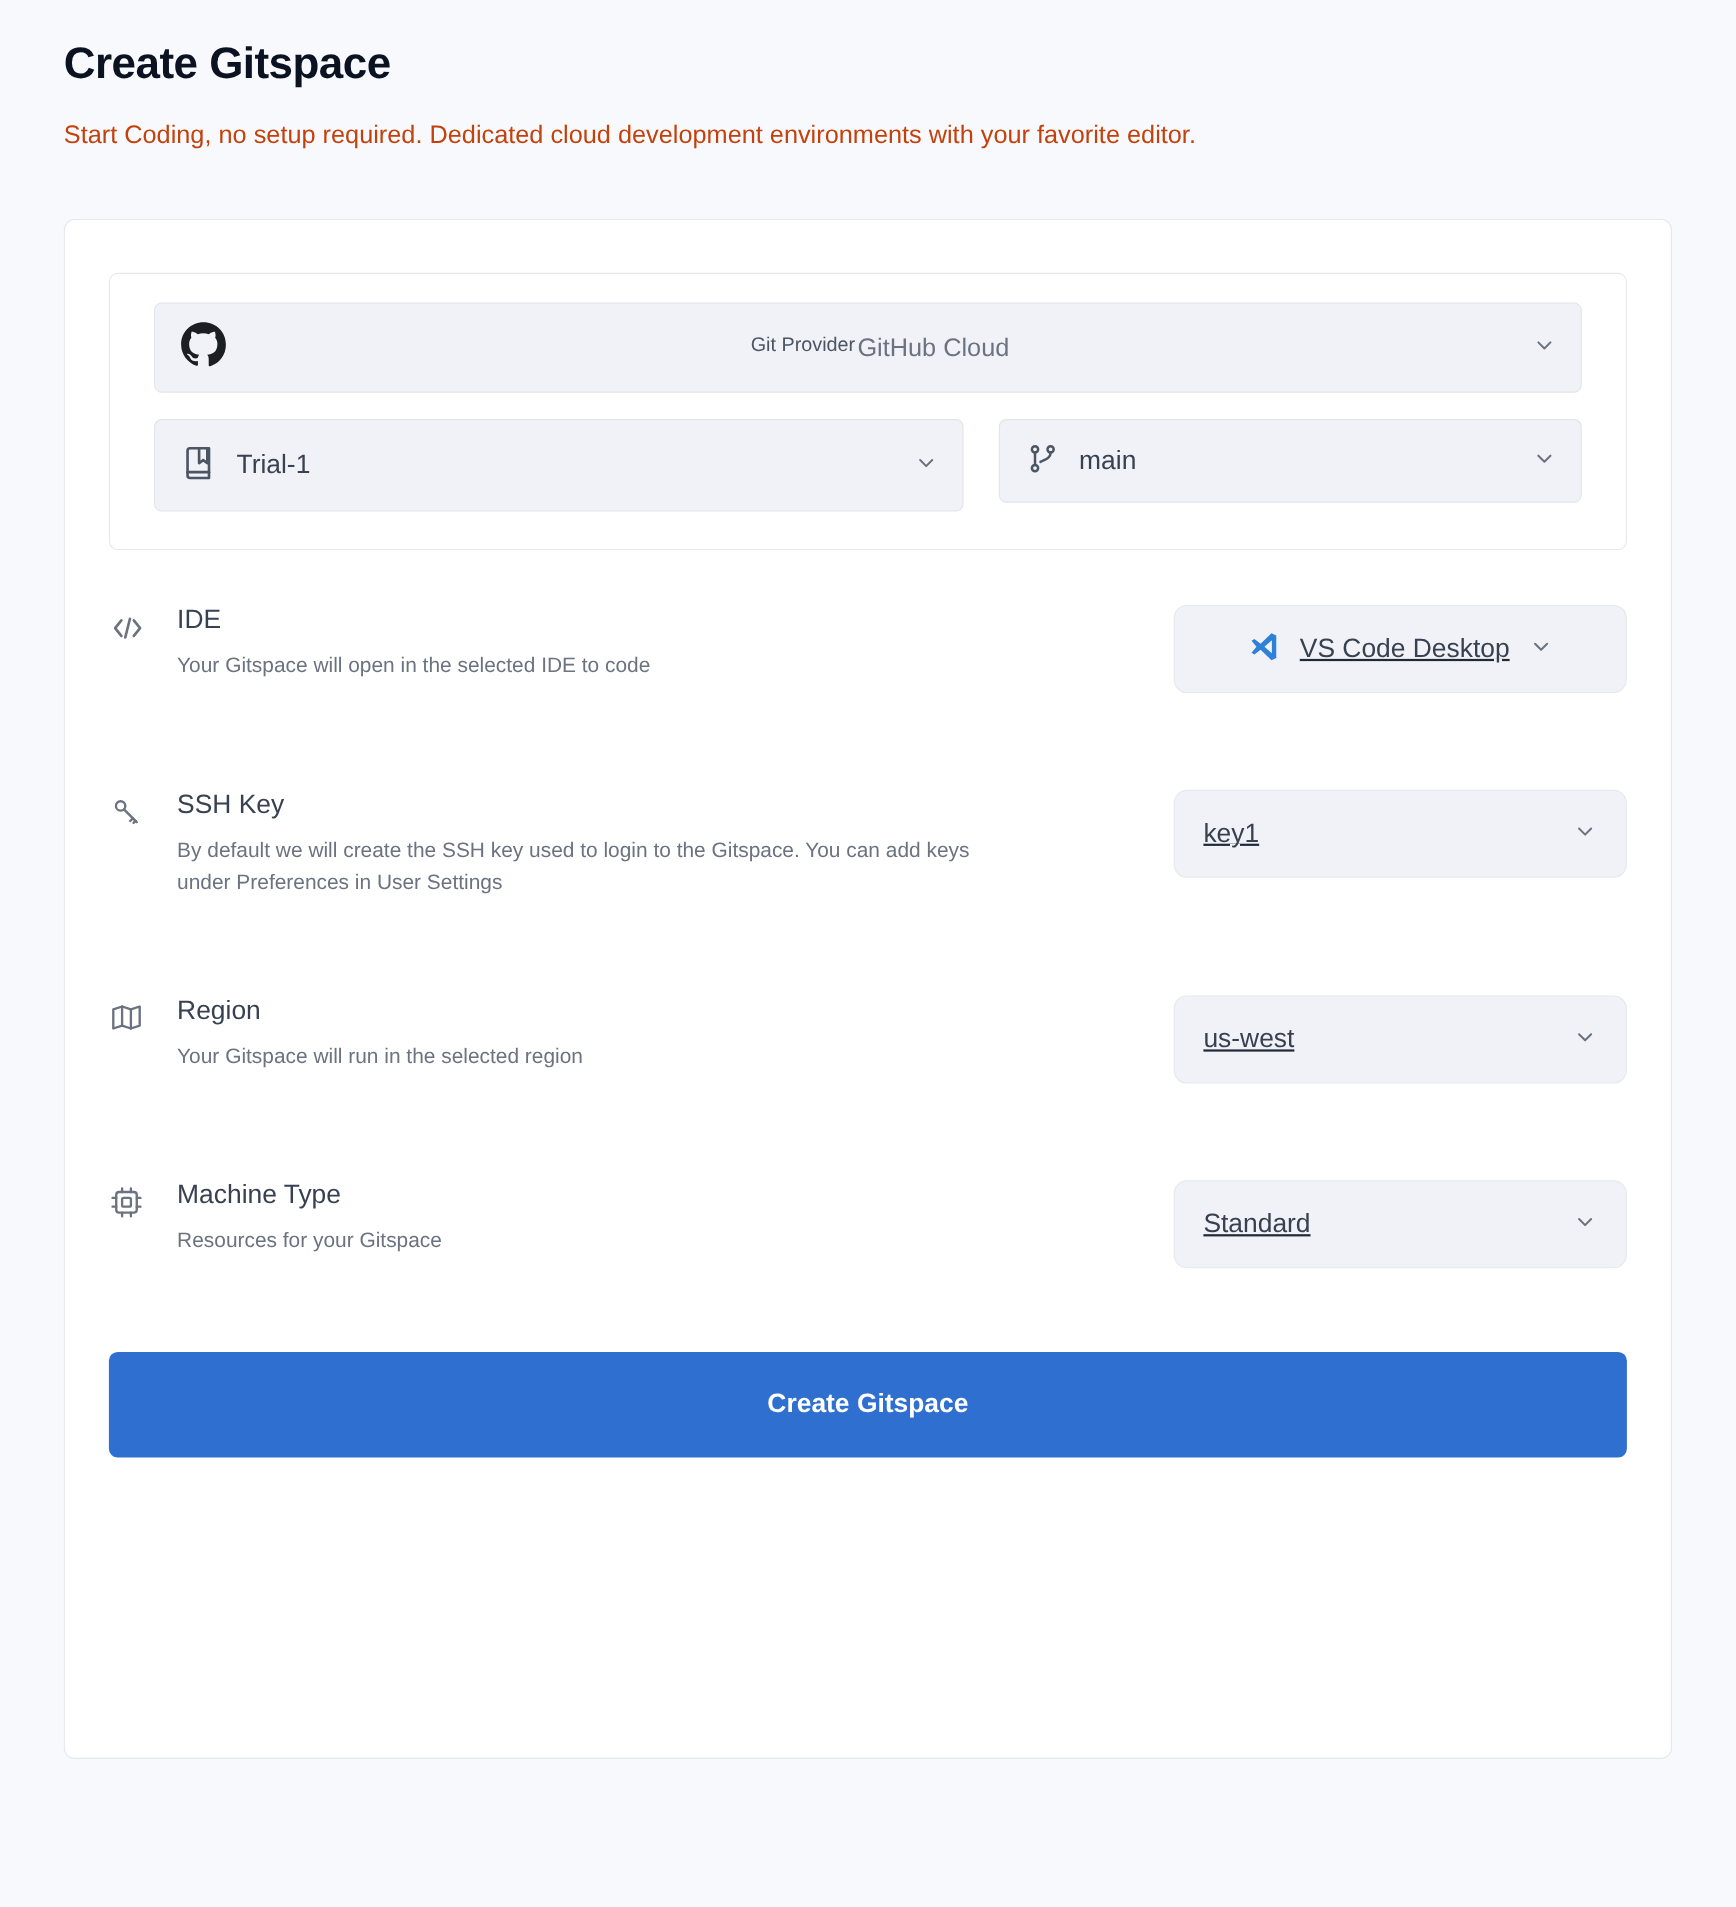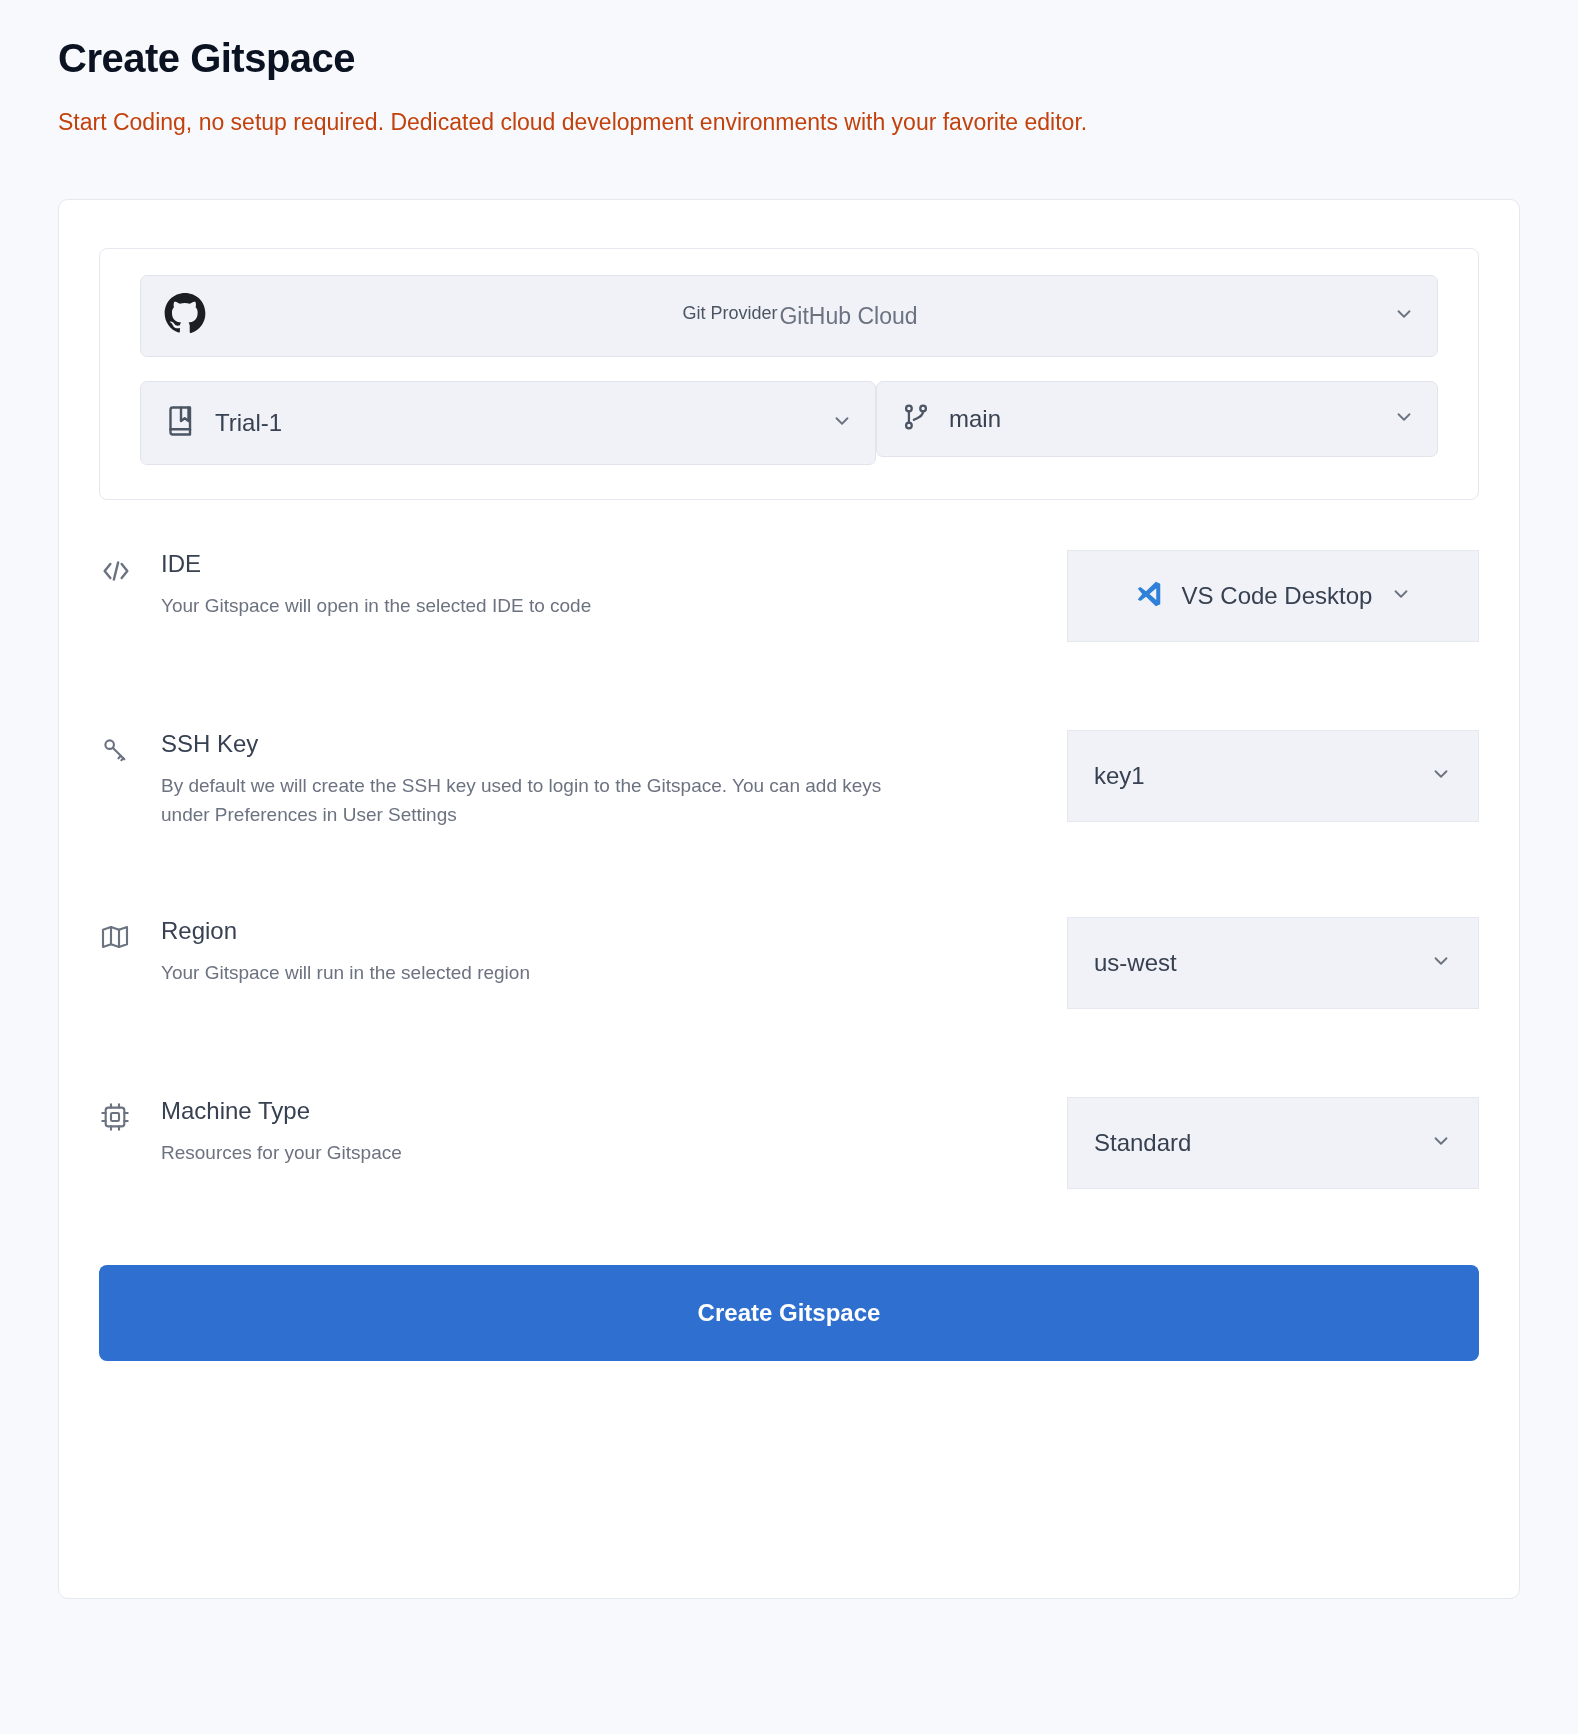--- a/index.html
+++ b/index.html
@@ -81,20 +81,21 @@
     color: #4b5563;
     line-height: 1.25;
   }
   .provider-value {
     font-size: 23px;
     color: #6b7280;
     line-height: 1.25;
   }
   .row-two {
     display: flex;
+    gap: 32px;
     margin-top: 24px;
   }
   .repo-select {
     height: 84px;
     flex: 0 0 736px;
   }
   .branch-select {
     height: 76px;
     flex: 1;
   }
@@ -135,27 +136,28 @@
     color: #6b7280;
     line-height: 1.5;
     max-width: 760px;
   }
   .option-control {
     flex: 0 0 412px;
   }
   .ctrl {
     background: #f1f2f7;
     border: 1px solid #e6e8ef;
-    border-radius: 0;
-    height: 92px;
+    border-radius: 12px;
+    height: 80px;
     display: flex;
     align-items: center;
     gap: 14px;
     padding: 0 26px;
     cursor: pointer;
+    text-decoration: underline;
   }
   .ctrl-text {
     flex: 1;
     font-size: 24px;
     color: #374151;
   }
   .ctrl-text.center-ide { flex: 0 0 auto; }
   .ide-ctrl { justify-content: center; gap: 18px; }
   .primary-btn {
     margin: 34px 0 0 0;

